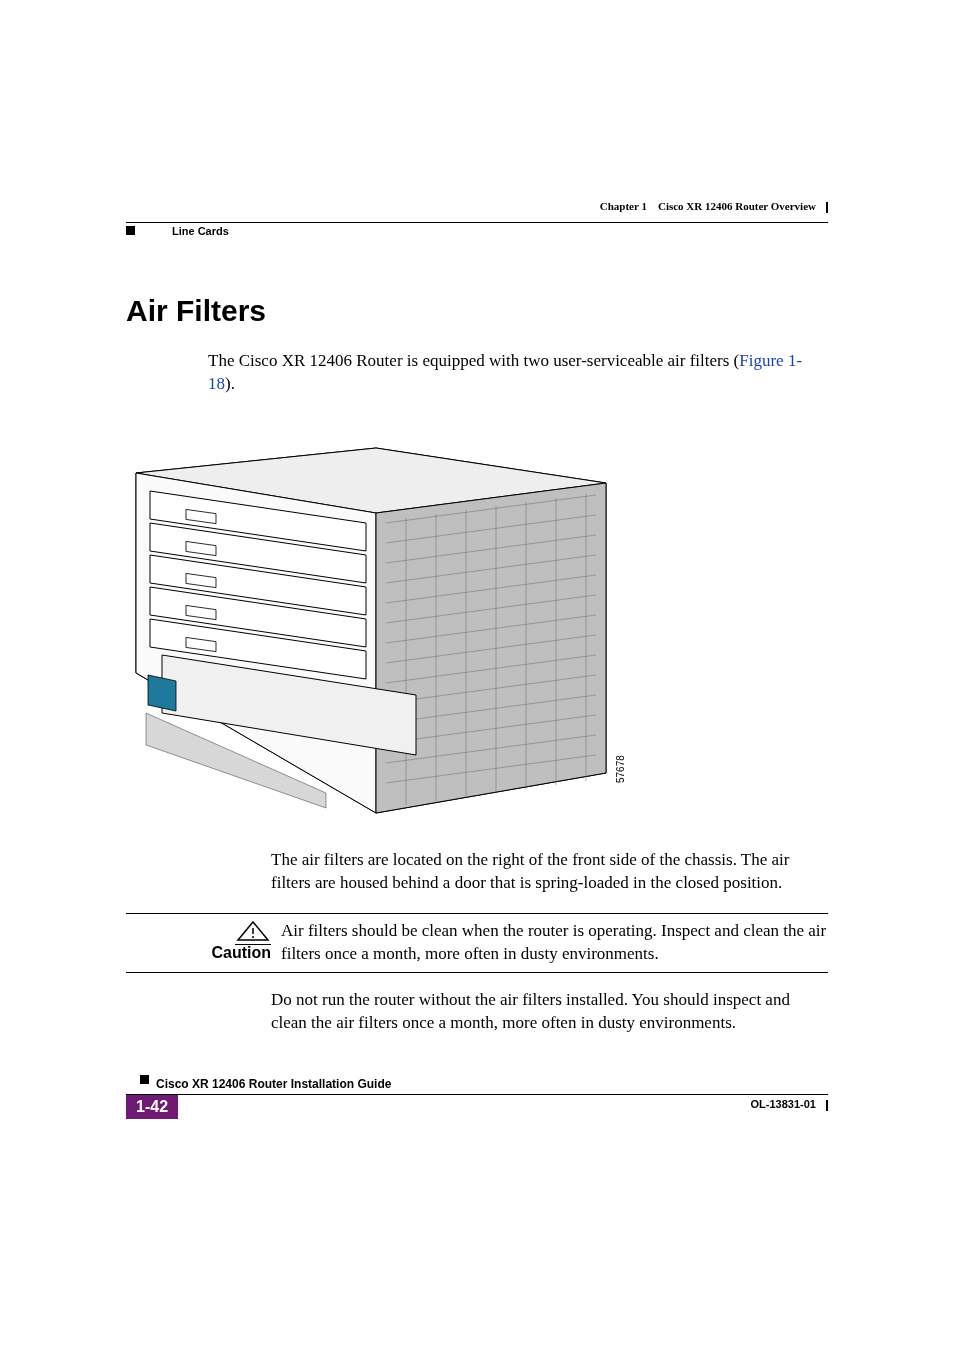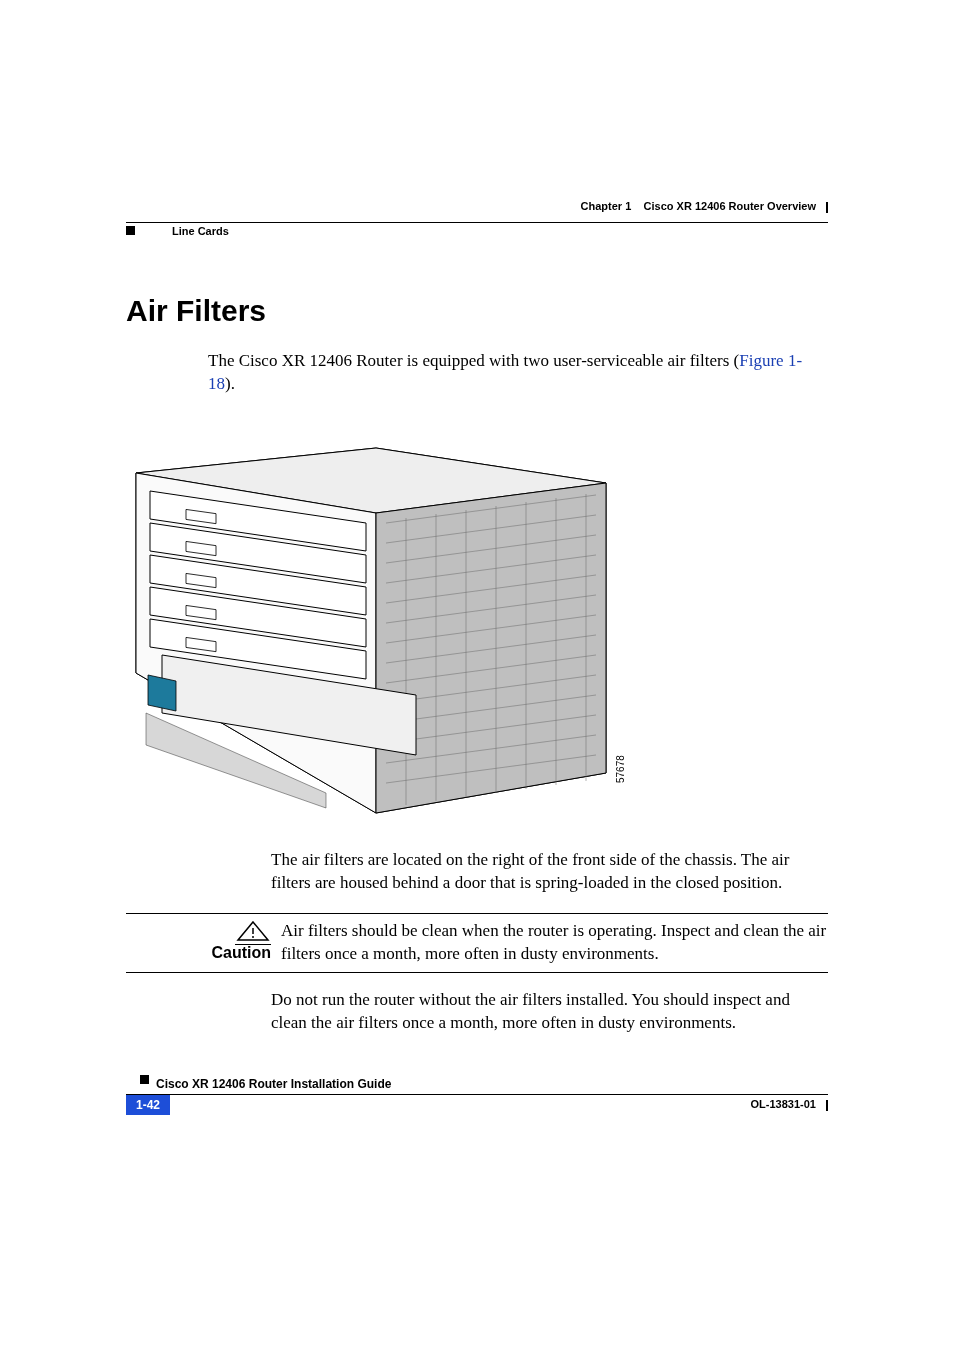--- a/index.html
+++ b/index.html
@@ -20,21 +20,21 @@
     width: 702px;
   }
   .header-row {
     position: relative;
     height: 18px;
   }
   .header-right {
     position: absolute;
     right: 0;
     top: 0;
-    font-family: Liberation Sans, sans-serif;
+    font-family: Liberation Serif, serif;
     font-size: 11px;
     font-weight: bold;
   }
   .header-right .bar {
     display: inline-block;
     width: 2px;
     height: 11px;
     background: #000;
     margin-left: 10px;
     vertical-align: middle;
@@ -167,24 +167,24 @@
   }
   .footer-bottom {
     position: relative;
     height: 22px;
     margin-top: 0;
   }
   .pagenum {
     position: absolute;
     left: 0;
     top: 0;
-    background: #1d4ed8;
+    background: #701a75;
     color: #fff;
     font-family: Arial, Helvetica, sans-serif;
-    font-size: 12px;
+    font-size: 16px;
     font-weight: bold;
     padding: 3px 10px;
     text-align: right;
   }
   .docnum {
     position: absolute;
     right: 0;
     top: 3px;
     font-family: Arial, Helvetica, sans-serif;
     font-size: 11px;

